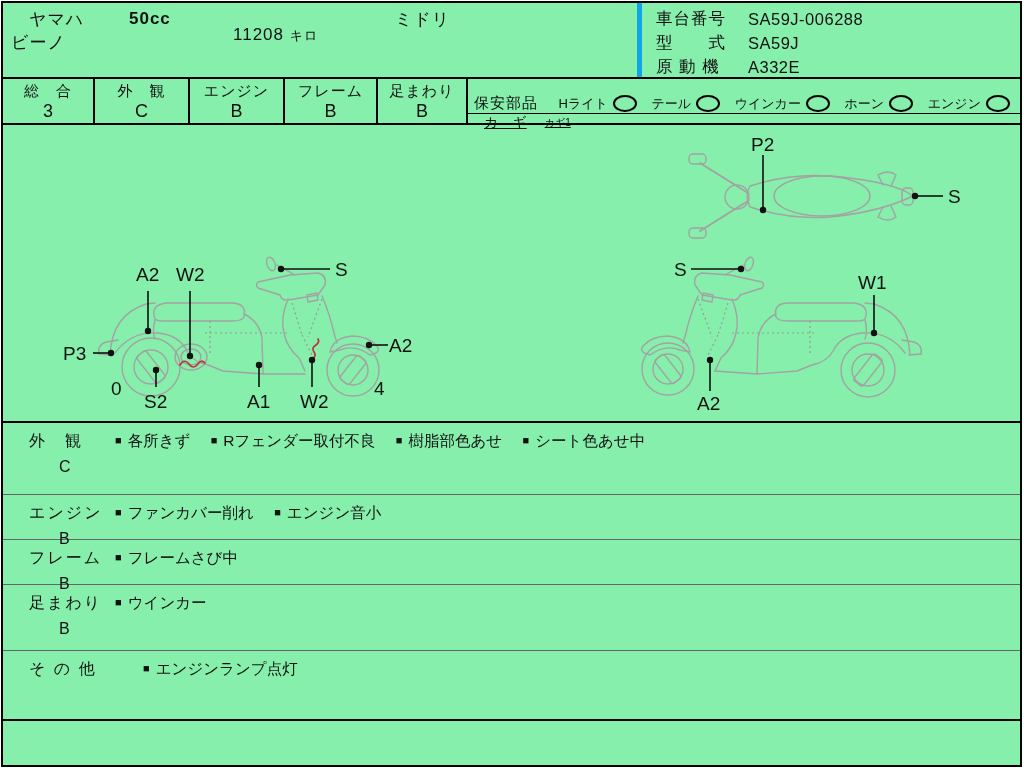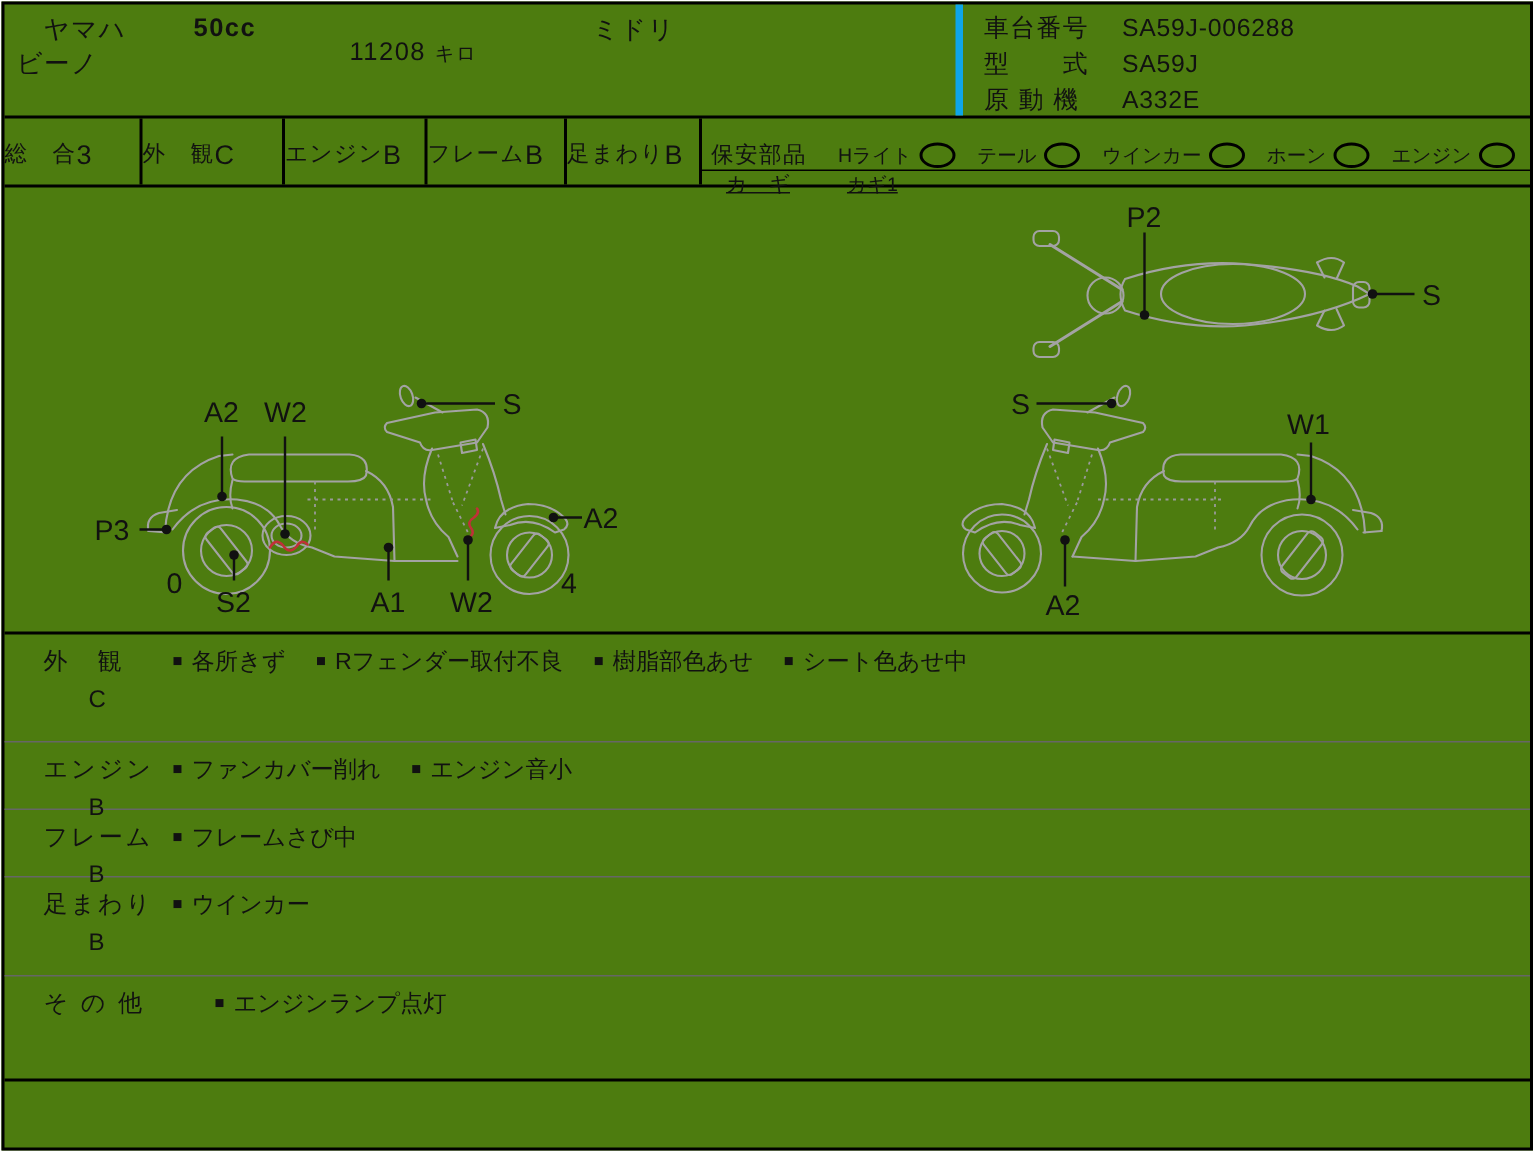--- a/index.html
+++ b/index.html
@@ -1,46 +1,46 @@
 <!DOCTYPE html>
 <html><head>
 <meta charset="utf-8">
 <style>
   html,body{margin:0;padding:0;background:#fff;}
   body{width:1024px;height:768px;position:relative;font-family:"Liberation Sans","DejaVu Sans",sans-serif;color:#111;}
-  .sheet{position:absolute;left:1px;top:1px;right:2px;bottom:1px;border:2px solid #000;display:flex;flex-direction:column;background:#4d7c0f;}
+  .sheet{position:absolute;left:1px;top:1px;right:2px;bottom:1px;border:2px solid #000;display:flex;flex-direction:column;background:#86efac;}
 
   
   .hdr{height:74px;border-bottom:2px solid #000;display:flex;flex:0 0 auto;}
   .hdr-left{position:relative;width:634px;}
   .hdr-left .t{position:absolute;font-size:17px;letter-spacing:1px;}
   .maker{left:26px;top:5px;}
   .mname{left:8px;top:28px;font-size:18px;}
   .cc{left:126px;top:6px;font-weight:bold;}
   .mileage{left:230px;top:22px;}
   .mileage .unit{font-size:13px;}
   .vcolor{left:392px;top:5px;font-size:13.5px;}
   .hdr-right{flex:1;border-left:5px solid #0ea5e9;padding:4px 0 0 14px;}
   .hr-row{display:flex;height:24px;align-items:center;font-size:16.5px;}
   .hr-row .lbl{width:92px;letter-spacing:1px;}
   .hr-row .val{letter-spacing:0.5px;}
 
   
   .grades{height:44px;border-bottom:2px solid #000;display:flex;flex:0 0 auto;}
-  .gcell{border-right:2px solid #000;display:flex;flex-direction:row;align-items:center;padding-top:3px;box-sizing:border-box;}
+  .gcell{border-right:2px solid #000;display:flex;flex-direction:column;align-items:center;padding-top:3px;box-sizing:border-box;}
   .gcell .glabel{font-size:15px;letter-spacing:1px;}
   .gcell .gvalue{font-size:18px;line-height:20px;}
   .g0{width:92px;}.g1{width:95px;}.g2{width:95px;}.g3{width:93px;}.g4{width:90px;}
   .safety{flex:1;display:flex;flex-direction:column;}
   .safety-top{height:22px;border-bottom:1.5px solid #000;display:flex;align-items:center;padding:15px 10px 0 6px;justify-content:space-between;}
   .safety-title{font-size:15px;letter-spacing:1px;margin-right:6px;}
   .sitem{display:flex;align-items:center;gap:5px;margin-left:auto;font-size:13px;}
   .ok-circle{width:20px;height:13px;border:2.5px solid #000;border-radius:50%;display:inline-block;}
   .safety-key{flex:1;display:flex;align-items:center;padding-left:16px;font-size:14px;text-decoration:underline;}
-  .safety-key .kv{margin-left:38px;font-size:13px;}
+  .safety-key .kv{margin-left:18px;font-size:10px;}
 
   
   .diagram{height:296px;border-bottom:2px solid #000;position:relative;flex:0 0 auto;}
   .diagram svg{position:absolute;left:0;top:0;}
 
   
   .comments{flex:1;display:flex;flex-direction:column;}
   .crow{display:flex;border-bottom:1px solid #666;box-sizing:border-box;}
   .crow.last{border-bottom:2px solid #000;}
   .crow .clabel{width:112px;padding:8px 0 0 26px;box-sizing:border-box;font-size:16px;letter-spacing:2px;}

